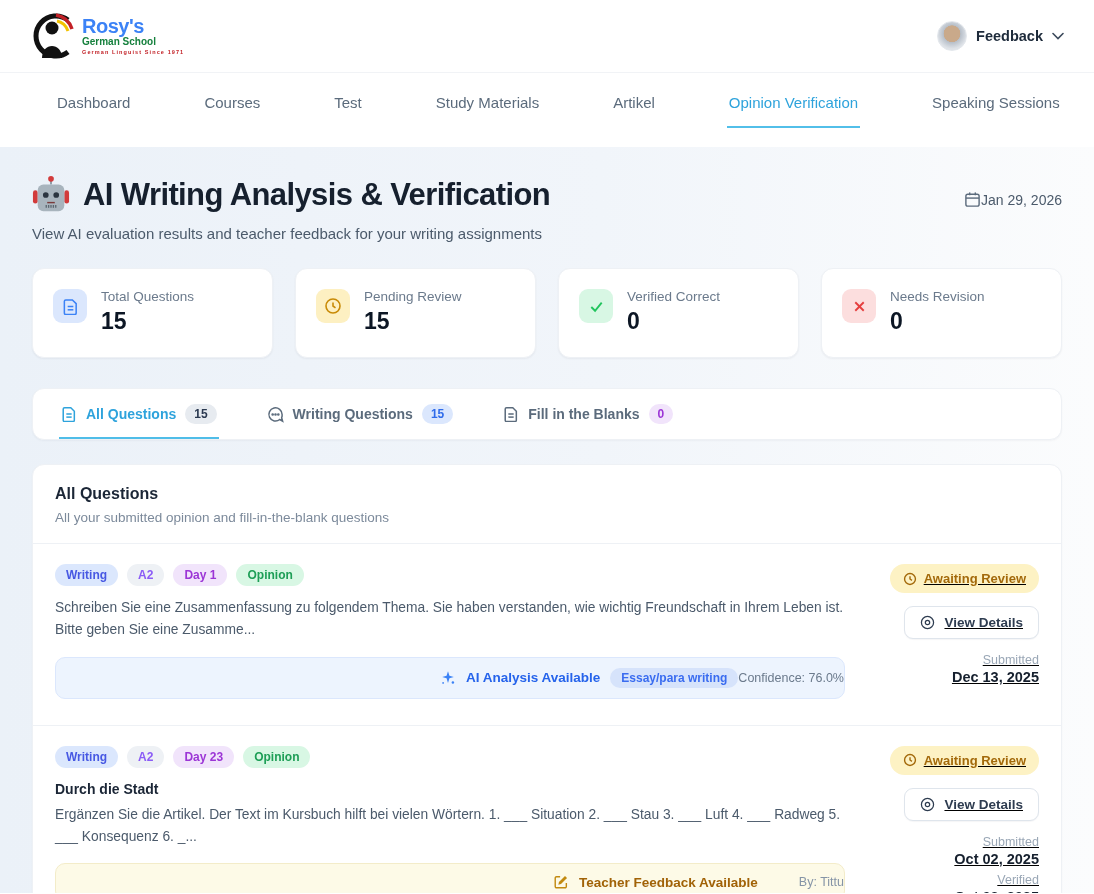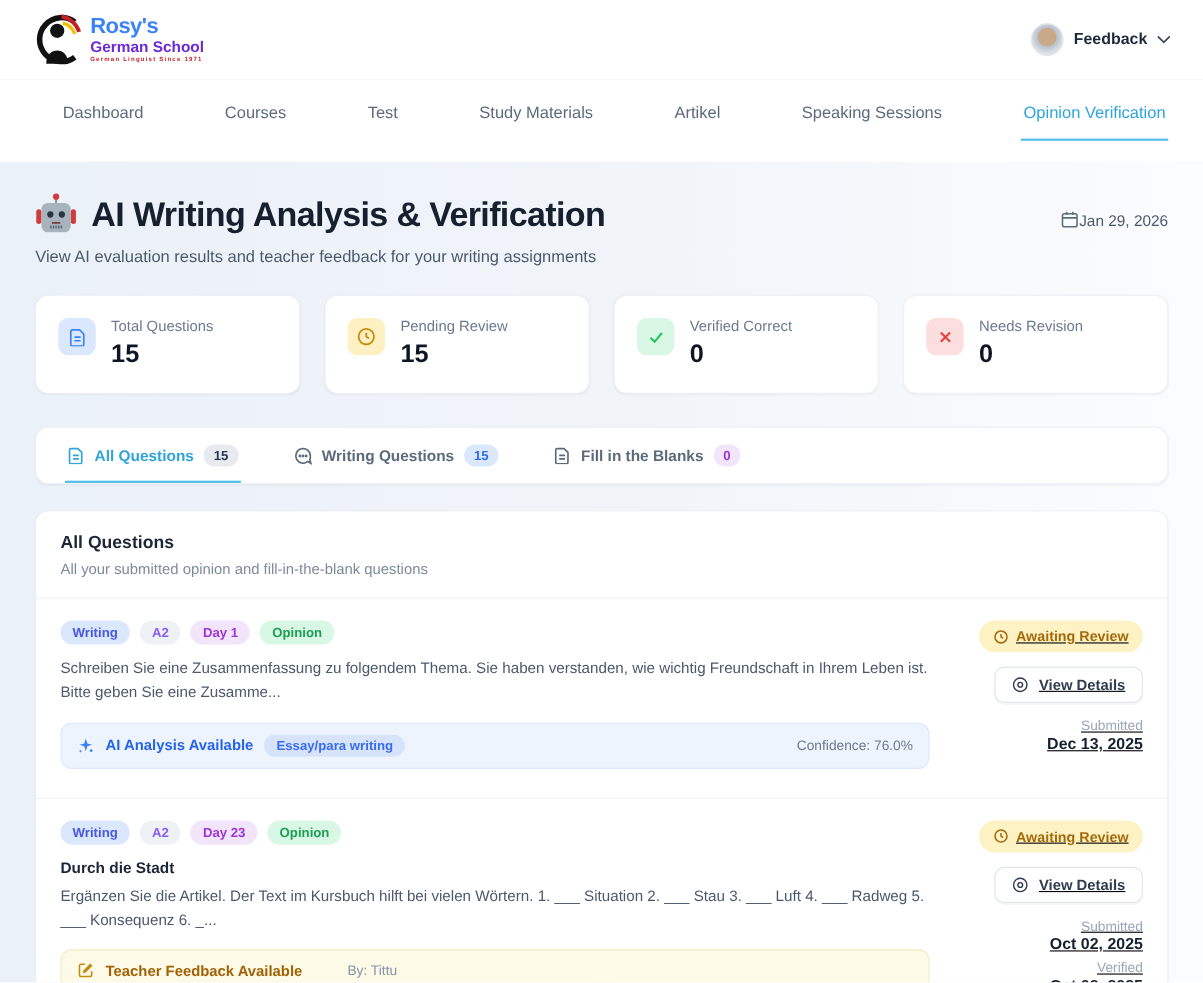--- a/index.html
+++ b/index.html
@@ -5,21 +5,21 @@
   * { margin:0; padding:0; box-sizing:border-box; }
   html,body { width:1094px; height:894px; overflow:hidden; background:#fff;
     font-family:"Liberation Sans", sans-serif; }
 
   
   .topbar { height:73px; display:flex; justify-content:space-between; align-items:center;
     padding:0 30px; background:#fff; border-bottom:1px solid #f1f3f6; }
   .brand { display:flex; align-items:center; gap:6px; cursor:pointer; }
   .brand-text { display:flex; flex-direction:column; line-height:1; }
   .brand-line1 { font-size:20px; font-weight:800; color:#3b82f6; letter-spacing:-0.5px; }
-  .brand-line2 { font-size:14px; font-weight:800; color:#6d28d9; margin-top:1px; }
+  .brand-line2 { font-size:10px; font-weight:800; color:#15803d; margin-top:1px; }
   .brand-tagline { font-size:5.5px; font-weight:700; color:#c22026; letter-spacing:1.1px; margin-top:3px; }
   .user-menu { display:flex; align-items:center; gap:9px; cursor:pointer; }
   .avatar { width:30px; height:30px; border-radius:50%; border:1px solid #e3e7ec;
     background: radial-gradient(circle at 50% 42%, #c9a98a 0 38%, #b7bfc9 40%, #dfe3e8 70%); }
   .user-name { font-size:14.5px; font-weight:700; color:#1d2a3a; }
 
   .nav { display:flex; gap:70px; padding-left:55px; height:74px; align-items:flex-start; background:#fff; }
   .nav-item { font-size:15px; color:#5b6b7c; padding:21px 2px 15px; border-bottom:2px solid transparent; cursor:pointer; white-space:nowrap; }
   .nav-item.active { color:#2ea3dc; border-bottom-color:#52bfe9; }
 
@@ -69,22 +69,22 @@
   .badge { font-size:12px; font-weight:700; padding:4px 11px; border-radius:999px; white-space:nowrap; }
   .badge-writing { background:#dbe7fd; color:#4758e3; }
   .badge-level { background:#eef1f5; color:#8b5cf6; }
   .badge-day { background:#f1e4fb; color:#9c35d6; }
   .badge-opinion { background:#d8f7e4; color:#1d9e56; }
 
   .q-title { margin-top:13px; font-size:14px; font-weight:700; color:#1b2636; }
   .q-text { margin-top:11px; font-size:13.8px; color:#4b5a6b; line-height:1.62; max-width:826px; }
   .q2 .q-text { margin-top:7px; }
 
-  .info-row { margin-top:15px; display:flex; justify-content:space-between; align-items:center;
-    border-radius:10px; padding:10px 14px; }
+  .info-row { margin-top:15px; display:flex; justify-content:flex-end; align-items:center;
+    border-radius:10px; padding:10px 0; }
   .info-left { display:flex; align-items:center; gap:10px; }
   .ai-row { background:#edf4fe; border:1px solid #dbe7fd; }
   .ai-label { font-size:13.5px; font-weight:700; color:#2563eb; }
   .ai-tag { font-size:12px; font-weight:600; color:#3a6cf0; background:#d6e3fb; padding:3px 11px; border-radius:999px; }
   .ai-confidence { font-size:12.5px; color:#6b7a8c; }
   .fb-row { background:#fdfae7; border:1px solid #f3ecc9; }
   .fb-label { font-size:13.5px; font-weight:700; color:#a16207; }
   .fb-by { font-size:12.5px; color:#8594a6;margin-left:31px; }
 
   .status-pill { display:flex; align-items:center; gap:7px; background:#fdf2c4; color:#a3690a;
@@ -129,22 +129,22 @@
     </span>
   </div>
 </div>
 
 <div class="nav">
   <div class="nav-item">Dashboard</div>
   <div class="nav-item">Courses</div>
   <div class="nav-item">Test</div>
   <div class="nav-item">Study Materials</div>
   <div class="nav-item">Artikel</div>
+  <div class="nav-item active">Opinion Verification</div>
   <div class="nav-item">Speaking Sessions</div>
-  <div class="nav-item active">Opinion Verification</div>
   <div class="nav-item">Doubt Clearance</div>
 </div>
 
 <div class="content">
 
   <div class="hero">
     <div>
       <div class="page-title">
         <span>
           <svg width="38" height="40" viewBox="0 0 40 42">

